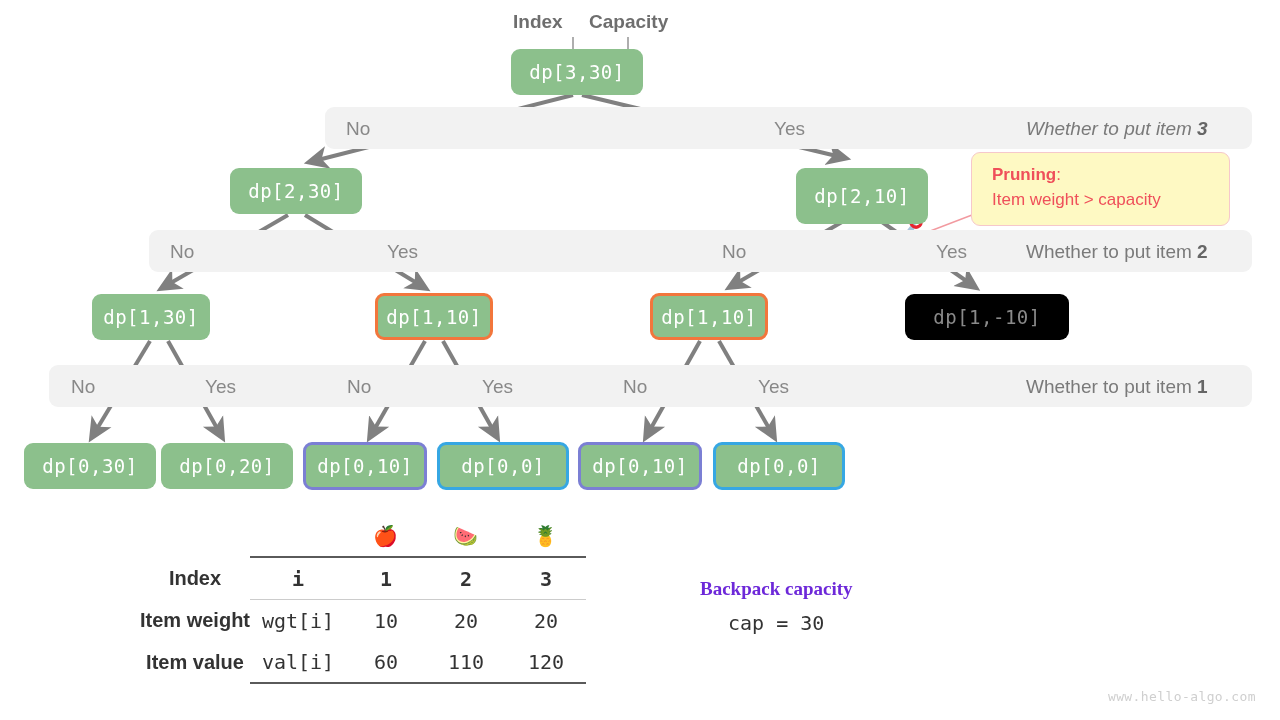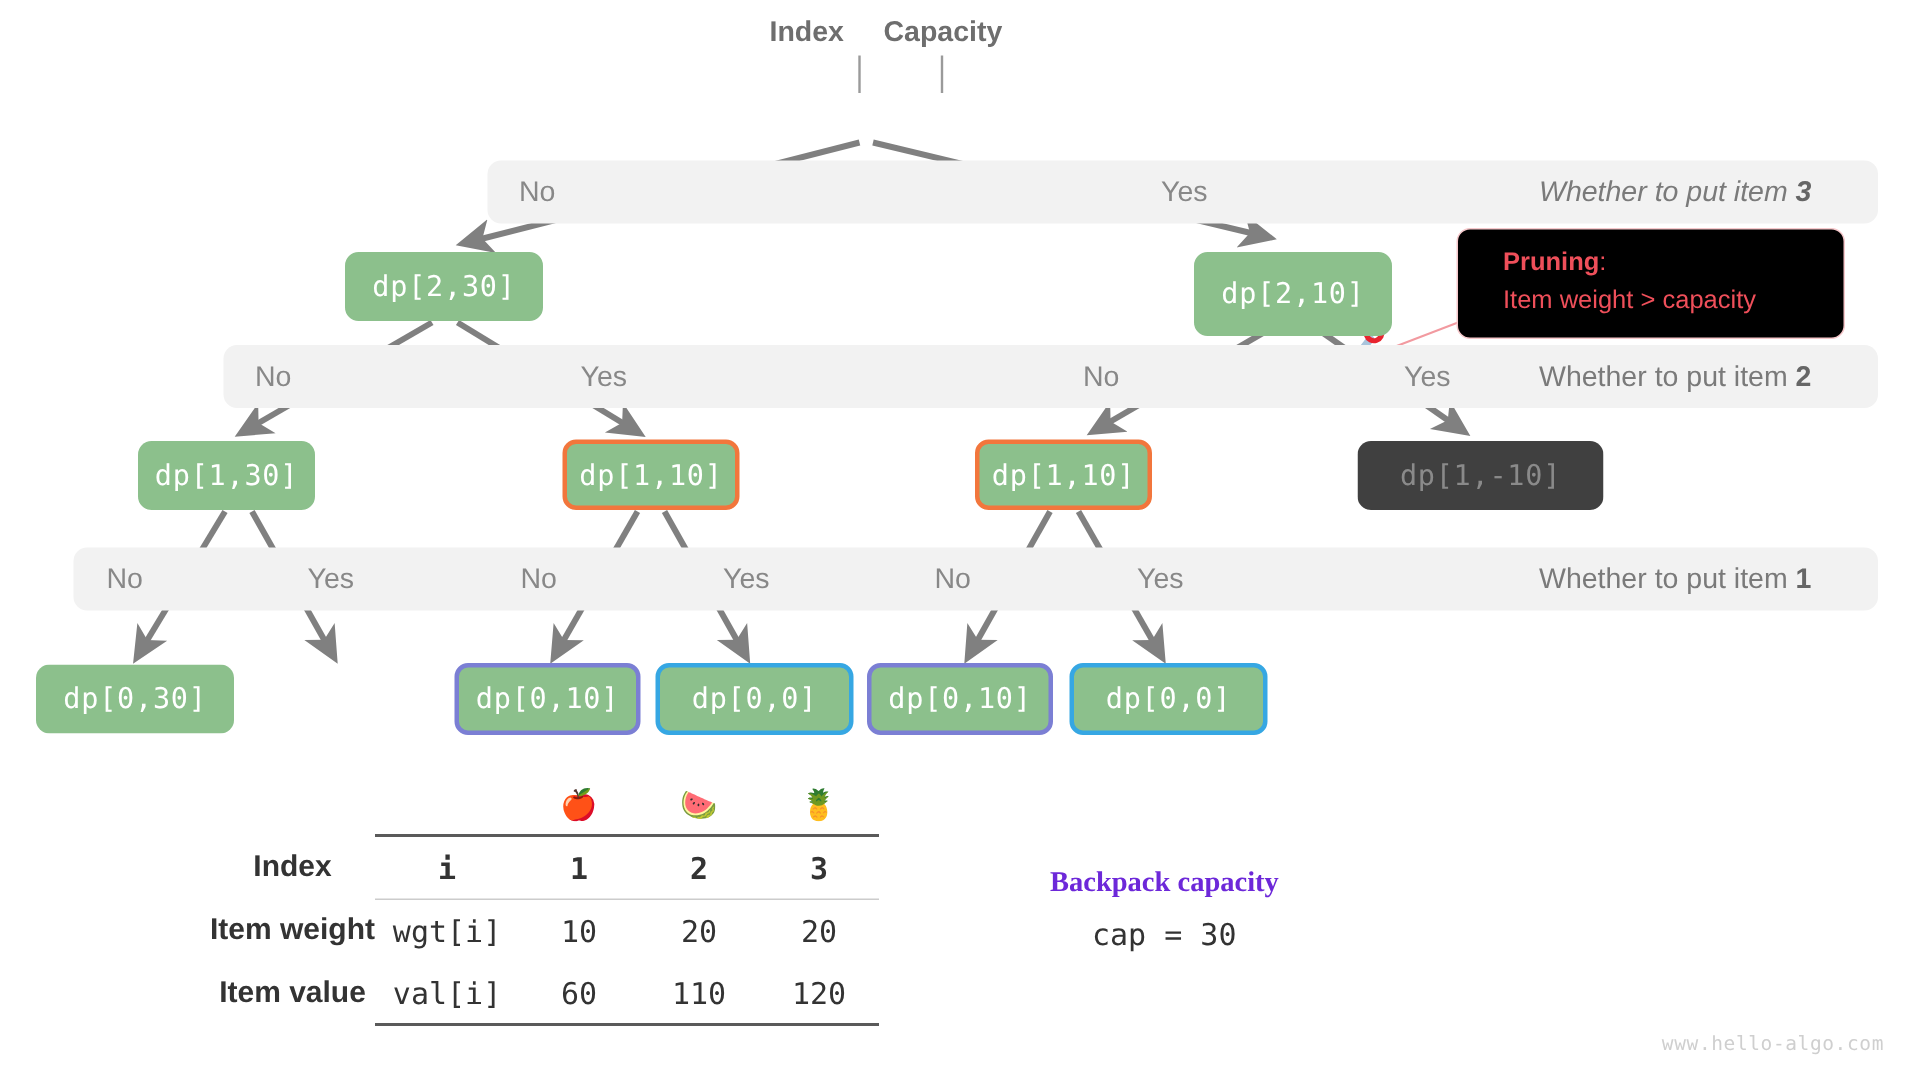--- a/index.html
+++ b/index.html
@@ -66,33 +66,33 @@
     font-family: "DejaVu Sans Mono", monospace;
     font-size: 19px;
     letter-spacing: 0.5px;
     white-space: nowrap;
   }
   .node.plain { border: 3px solid transparent; }
   .node.orange { border: 3px solid #f2763c; }
   .node.purple { border: 3px solid #7b7fd4; }
   .node.blue   { border: 3px solid #36a7e3; }
   .node.muted  {
-    background: #404040;
+    background: #000000;
     color: #8a8a8a;
     border: 3px solid transparent;
   }
 
   
   .callout {
     position: absolute;
-    background: #000000;
+    background: #fef9c3;
     border: 1px solid #f6c8cb;
     border-radius: 9px;
     box-sizing: border-box;
-    padding: 10px 30px;
+    padding: 10px 20px;
     color: #ef4f5a;
     font-size: 17px;
     line-height: 1.45;
     font-family: "Liberation Sans", sans-serif;
   }
   .callout .hdr { font-weight: bold; }
 
   
   .hdr-label {
     position: absolute;
@@ -238,30 +238,32 @@
 
   <div class="band" style="left:49px; top:365px; width:1203px; height:42px;"></div>
   <div class="band-label" style="left:71px; top:377px;">No</div>
   <div class="band-label" style="left:205px; top:377px;">Yes</div>
   <div class="band-label" style="left:347px; top:377px;">No</div>
   <div class="band-label" style="left:482px; top:377px;">Yes</div>
   <div class="band-label" style="left:623px; top:377px;">No</div>
   <div class="band-label" style="left:758px; top:377px;">Yes</div>
   <div class="band-label band-right" style="left:1026px; top:377px;"><span>Whether to put item </span><b>1</b></div>
 
+  <div class="node plain" style="left:511px; top:49px; width:132px; height:46px;">dp[3,30]</div>
 
   <div class="node plain" style="left:230px; top:168px; width:132px; height:46px;">dp[2,30]</div>
   <div class="node plain" style="left:796px; top:168px; width:132px; height:56px;">dp[2,10]</div>
 
   <div class="node plain" style="left:92px; top:294px; width:118px; height:46px;">dp[1,30]</div>
   <div class="node orange" style="left:375px; top:293px; width:118px; height:47px;">dp[1,10]</div>
   <div class="node orange" style="left:650px; top:293px; width:118px; height:47px;">dp[1,10]</div>
   <div class="node muted" style="left:905px; top:294px; width:164px; height:46px;">dp[1,-10]</div>
 
   <div class="node plain" style="left:24px; top:443px; width:132px; height:46px;">dp[0,30]</div>
+  <div class="node plain" style="left:161px; top:443px; width:132px; height:46px;">dp[0,20]</div>
   <div class="node purple" style="left:303px; top:442px; width:124px; height:48px;">dp[0,10]</div>
   <div class="node blue" style="left:437px; top:442px; width:132px; height:48px;">dp[0,0]</div>
   <div class="node purple" style="left:578px; top:442px; width:124px; height:48px;">dp[0,10]</div>
   <div class="node blue" style="left:713px; top:442px; width:132px; height:48px;">dp[0,0]</div>
 
   <div class="callout" style="left:971px; top:152px; width:259px; height:74px;">
     <div><span class="hdr">Pruning</span><span>:</span></div>
     <div>Item weight &gt; capacity</div>
   </div>
 

